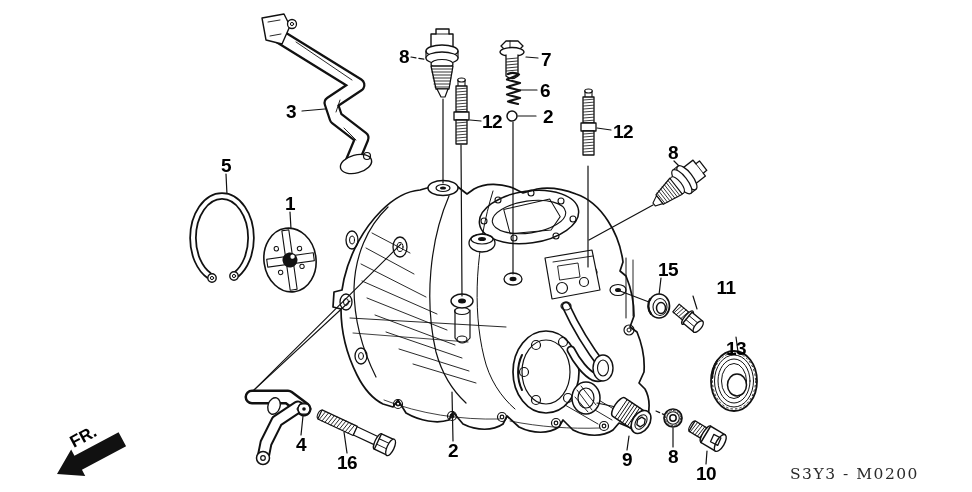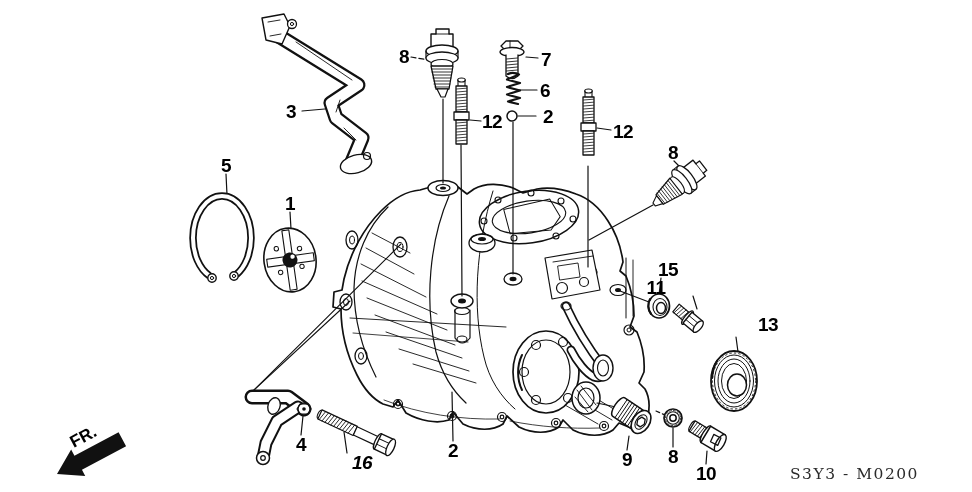--- a/index.html
+++ b/index.html
@@ -419,22 +419,22 @@
       <div class="callout" style="left: 404px; top: 56px;">8</div>
       <div class="callout" style="left: 546px; top: 59px;">7</div>
       <div class="callout" style="left: 545px; top: 90px;">6</div>
       <div class="callout" style="left: 548px; top: 116px;">2</div>
       <div class="callout" style="left: 492px; top: 121px;">12</div>
       <div class="callout" style="left: 623px; top: 131px;">12</div>
       <div class="callout" style="left: 673px; top: 152px;">8</div>
       <div class="callout" style="left: 226px; top: 165px;">5</div>
       <div class="callout" style="left: 290px; top: 203px;">1</div>
       <div class="callout" style="left: 668px; top: 269px;">15</div>
-      <div class="callout" style="left: 656px; top: 287px;">11</div>
-      <div class="callout" style="left: 736px; top: 324px; margin-left: 32px;">13</div>
+      <div class="callout" style="left: 726px; top: 287px;">11</div>
+      <div class="callout" style="left: 736px; top: 348px;">13</div>
       <div class="callout" style="left: 453px; top: 450px;">2</div>
       <div class="callout" style="left: 301px; top: 444px;">4</div>
-      <div class="callout" style="left: 362px; top: 462px; font-style: italic;">16</div>
+      <div class="callout" style="left: 347px; top: 462px;">16</div>
       <div class="callout" style="left: 627px; top: 459px;">9</div>
       <div class="callout" style="left: 673px; top: 456px;">8</div>
       <div class="callout" style="left: 706px; top: 473px;">10</div>
     </div>
 </div>
 
 </body></html>

